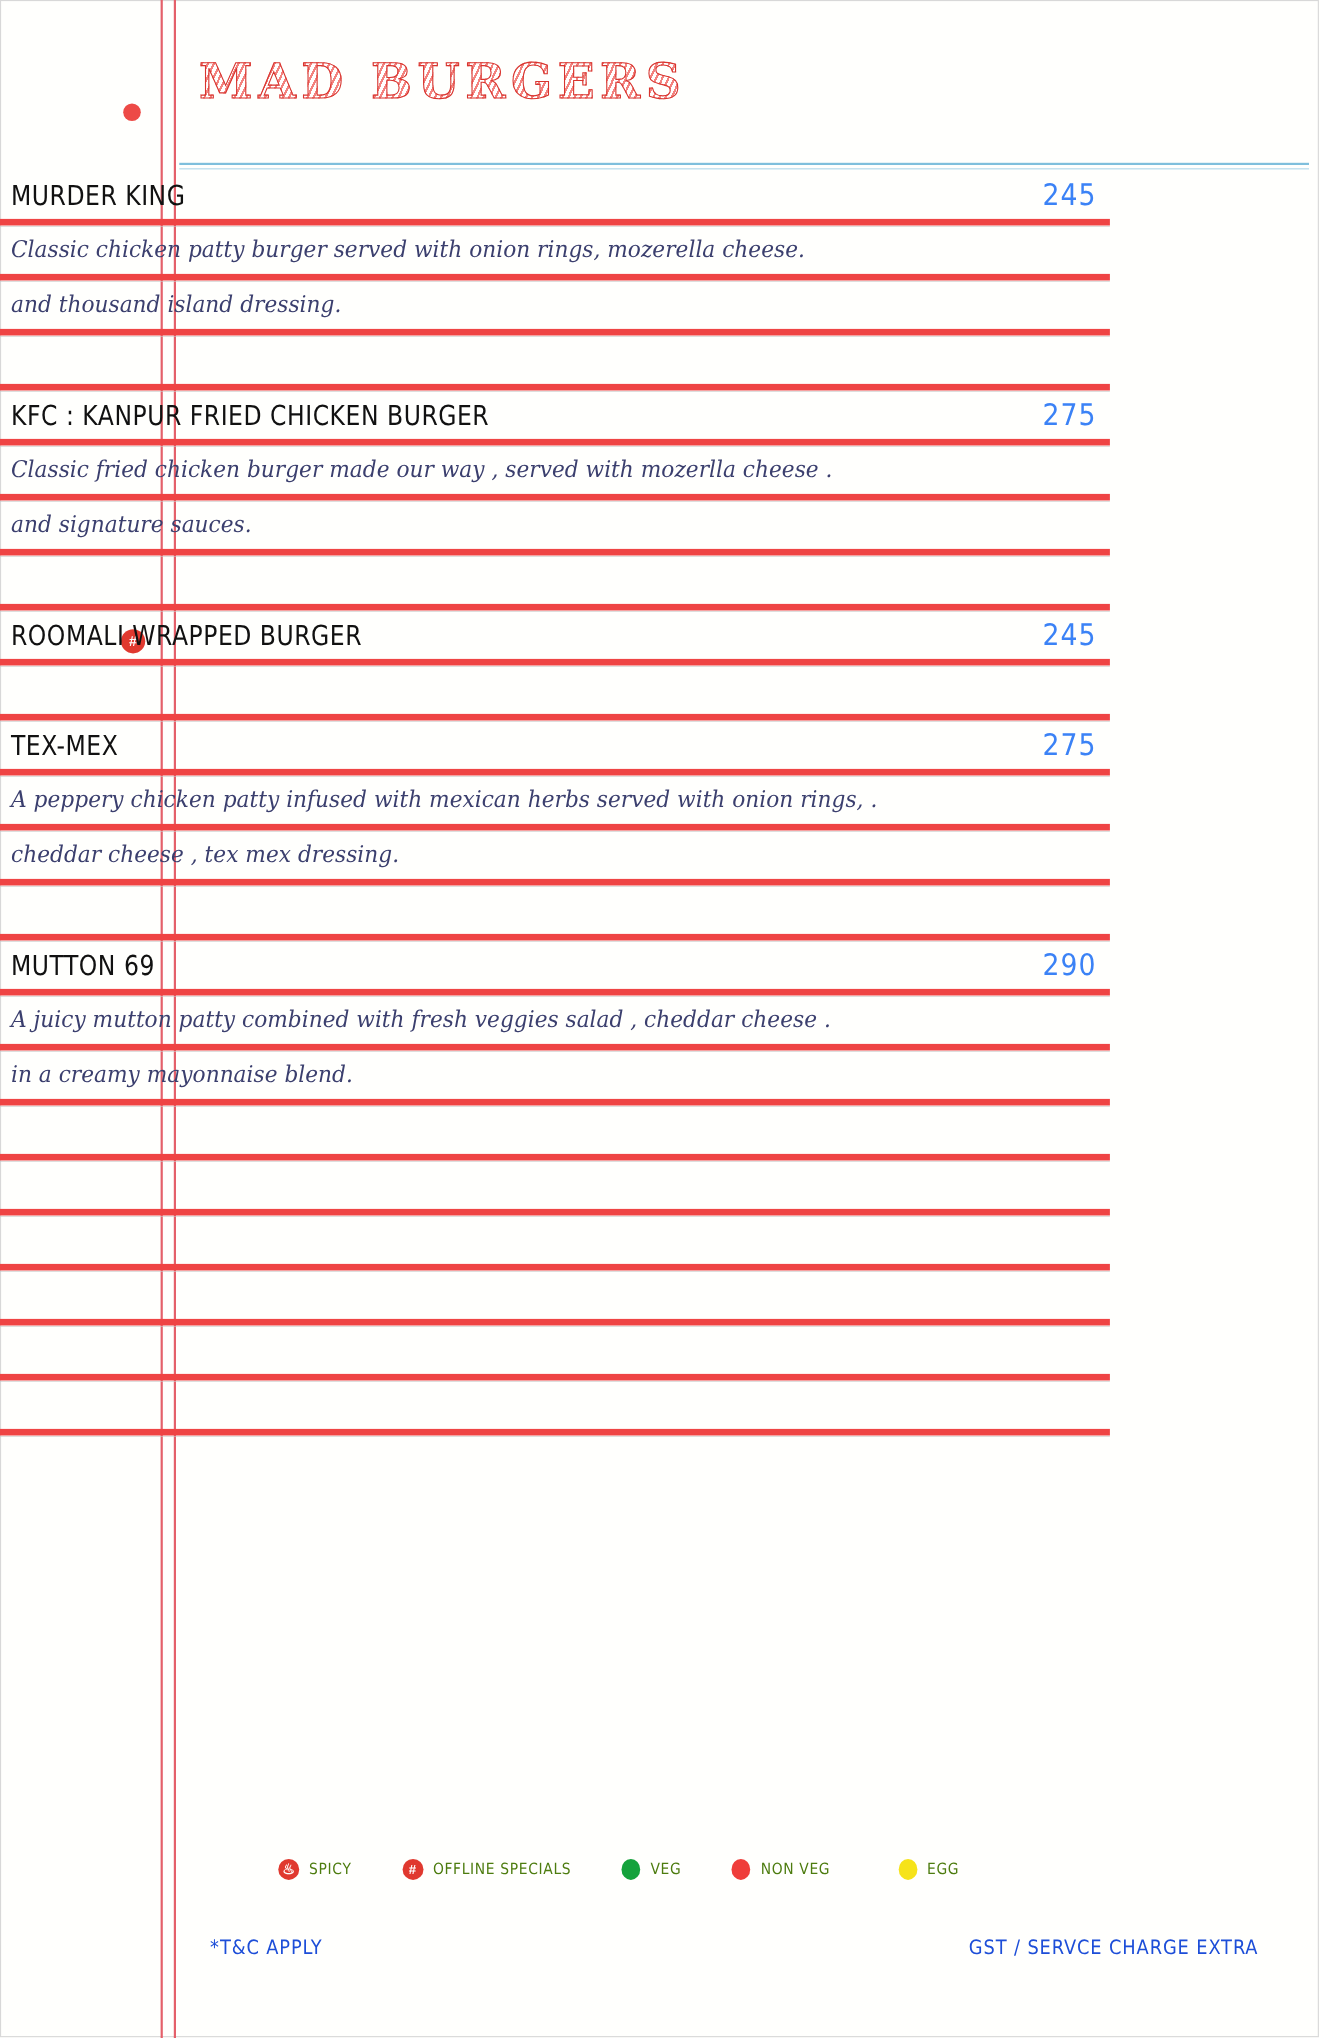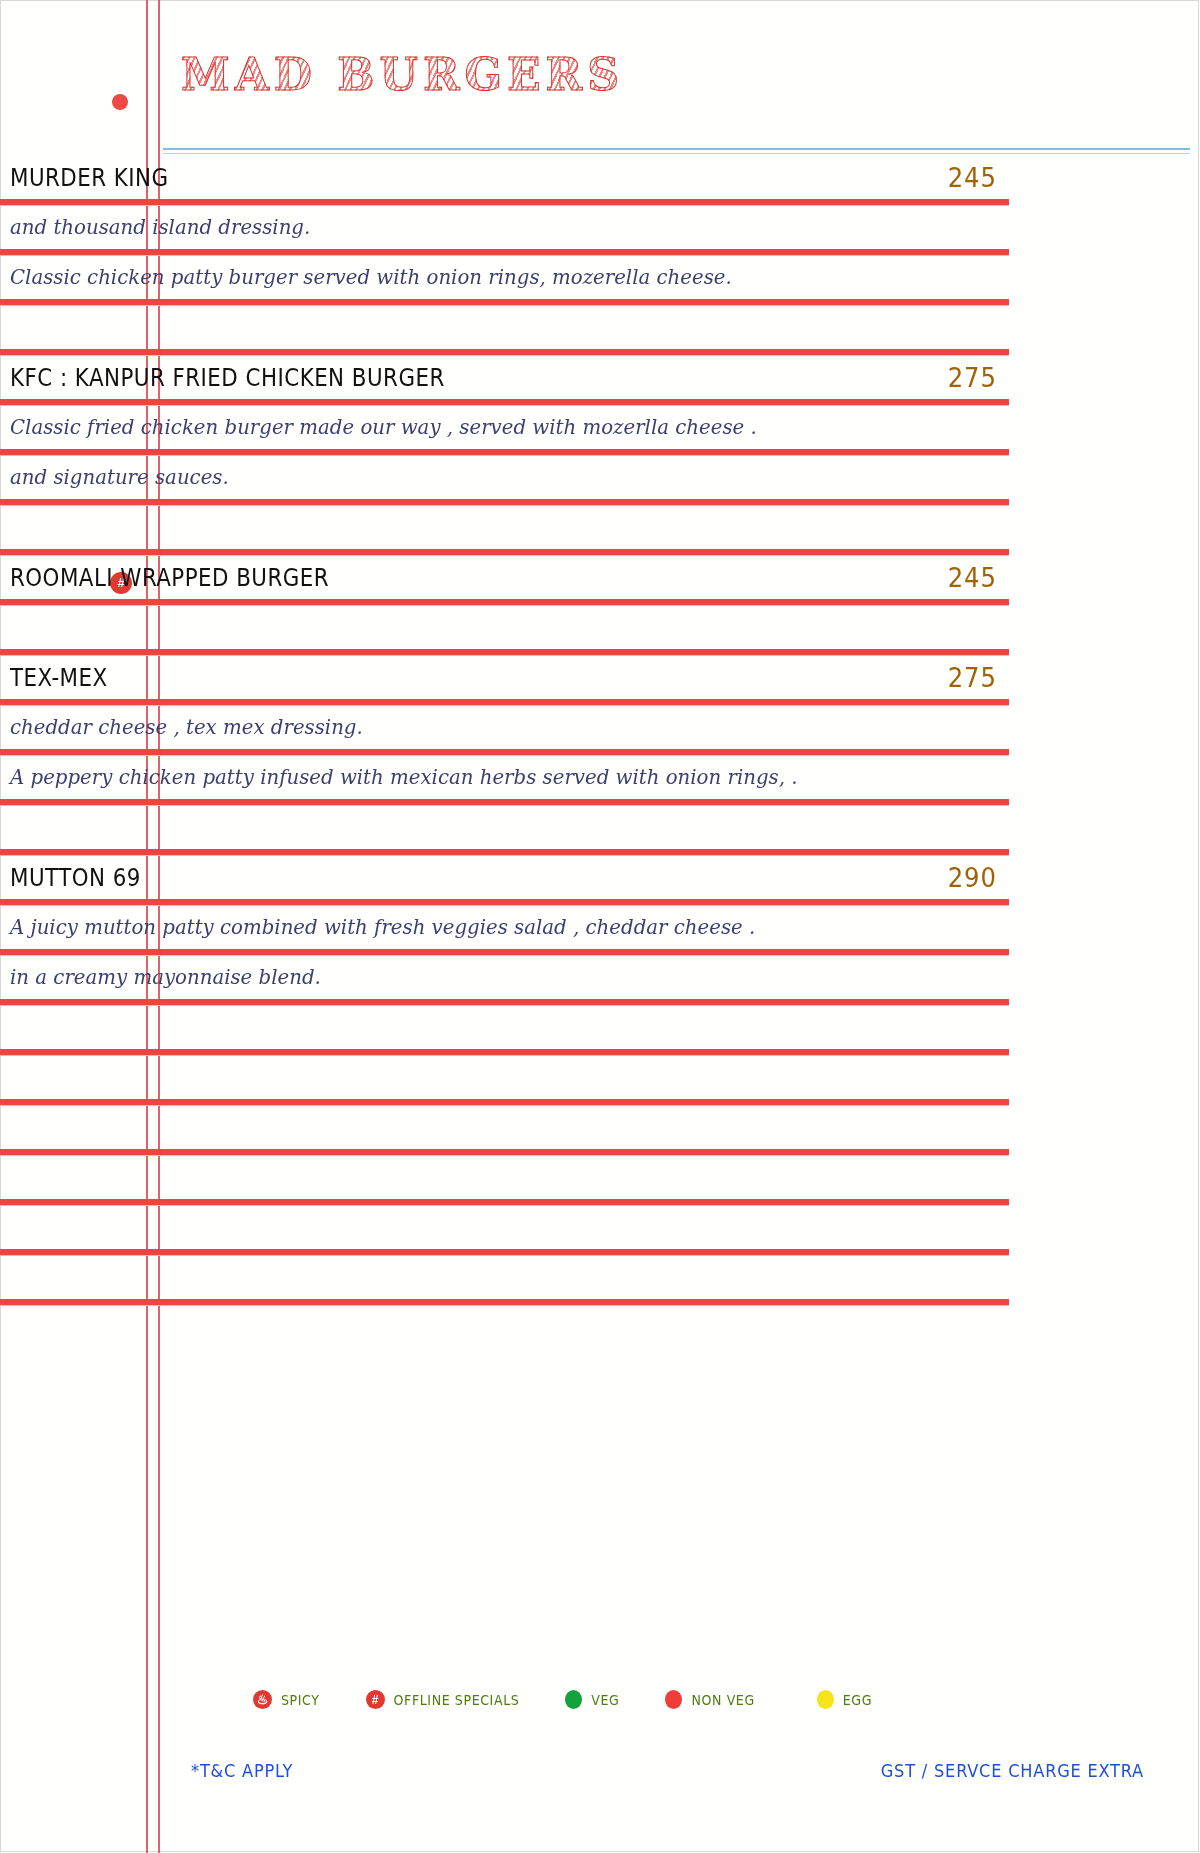--- a/index.html
+++ b/index.html
@@ -93,21 +93,21 @@
     letter-spacing:0.5px;
     color:#111111;
     white-space:nowrap;
     transform:scaleX(0.95);
     transform-origin:left center;
   }
   .item-price{
     margin-left:auto;
     font-family:"DejaVu Sans Condensed","DejaVu Sans",sans-serif;
     font-size:27px;
-    color:#a16207;
+    color:#3b82f6;
     letter-spacing:1px;
   }
   .desc-text{
     font-family:"DejaVu Serif",serif;
     font-style:italic;
     font-size:21px;
     color:#3b3f6e;
     white-space:nowrap;
     transform:scaleX(0.94);
     transform-origin:left center;
@@ -165,24 +165,24 @@
   </div>
   <div class="title-underline"></div>
 
   <div class="rows">
 
     <div class="row item">
       <span class="item-name">MURDER KING</span>
       <span class="item-price">245</span>
     </div>
     <div class="row desc">
+      <span class="desc-text">Classic chicken patty burger served with onion rings, mozerella cheese.</span>
+    </div>
+    <div class="row desc">
       <span class="desc-text">and thousand island dressing.</span>
-    </div>
-    <div class="row desc">
-      <span class="desc-text">Classic chicken patty burger served with onion rings, mozerella cheese.</span>
     </div>
     <div class="row blank"></div>
 
     <div class="row item">
       <span class="item-name">KFC : KANPUR FRIED CHICKEN BURGER</span>
       <span class="item-price">275</span>
     </div>
     <div class="row desc">
       <span class="desc-text">Classic fried chicken burger made our way , served with mozerlla cheese .</span>
     </div>
@@ -195,24 +195,24 @@
       <span class="item-name">ROOMALI WRAPPED BURGER</span>
       <span class="item-price">245</span>
     </div>
     <div class="row blank"></div>
 
     <div class="row item">
       <span class="item-name">TEX-MEX</span>
       <span class="item-price">275</span>
     </div>
     <div class="row desc">
+      <span class="desc-text">A peppery chicken patty infused with mexican herbs served with onion rings, .</span>
+    </div>
+    <div class="row desc">
       <span class="desc-text">cheddar cheese , tex mex dressing.</span>
-    </div>
-    <div class="row desc">
-      <span class="desc-text">A peppery chicken patty infused with mexican herbs served with onion rings, .</span>
     </div>
     <div class="row blank"></div>
 
     <div class="row item">
       <span class="item-name">MUTTON 69</span>
       <span class="item-price">290</span>
     </div>
     <div class="row desc">
       <span class="desc-text">A juicy mutton patty combined with fresh veggies salad , cheddar cheese .</span>
     </div>

